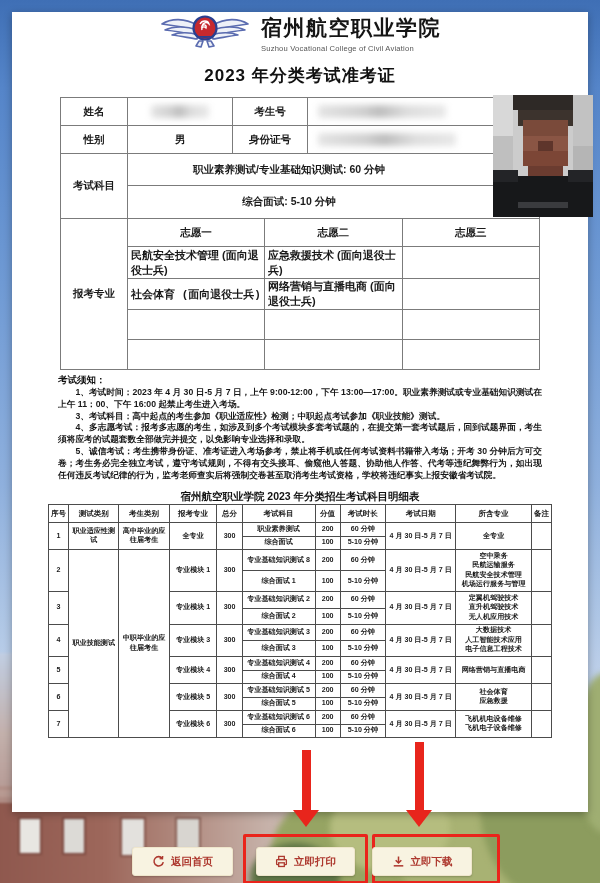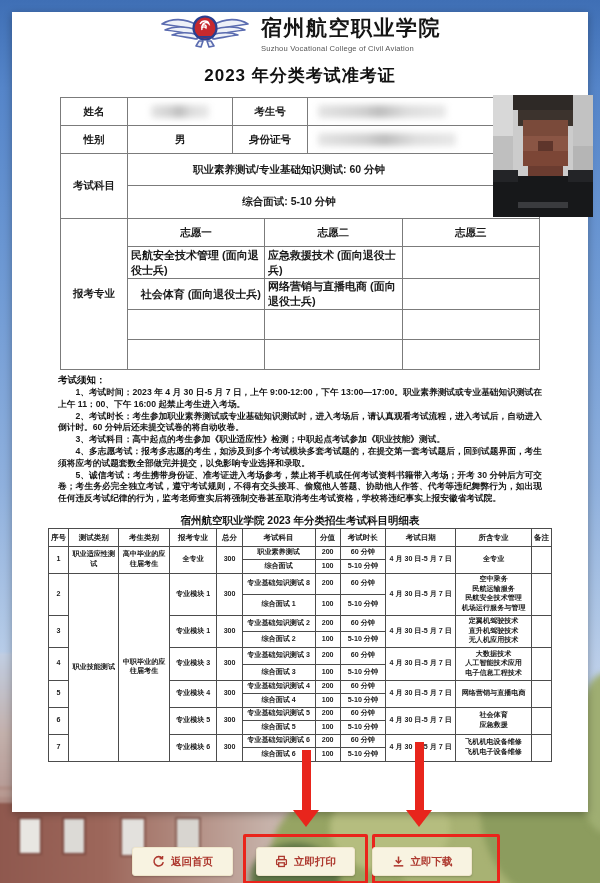--- a/index.html
+++ b/index.html
@@ -142,21 +142,21 @@
         <td class="lab">志愿一</td>
         <td class="lab">志愿二</td>
         <td class="lab">志愿三</td>
       </tr>
       <tr class="h32">
         <td style="text-align:left;">民航安全技术管理 (面向退役士兵)</td>
         <td style="text-align:left;">应急救援技术 (面向退役士兵)</td>
         <td></td>
       </tr>
       <tr class="h28">
-        <td style="text-align:right;">社会体育 (面向退役士兵)</td>
+        <td style="text-align:left;font-family:Liberation Mono, monospace;">社会体育 (面向退役士兵)</td>
         <td style="text-align:left;">网络营销与直播电商 (面向退役士兵)</td>
         <td></td>
       </tr>
       <tr class="h30">
             <td></td>
             <td></td>
             <td></td>
           </tr>
       <tr class="h30">
             <td></td>
@@ -184,21 +184,20 @@
         <rect x="0" y="7.4" width="2.5" height="1.2" fill="#232427"></rect>
         <rect x="7.5" y="7.4" width="2.5" height="1.2" fill="#232427"></rect>
         <rect x="2.5" y="10.5" width="5" height=".6" fill="#3a3b3e"></rect>
       </svg>
     </div>
   </div>
 
   <div class="notes">
     <div class="h">考试须知：</div>
     <p>1、考试时间：2023 年 4 月 30 日-5 月 7 日，上午 9:00-12:00，下午 13:00—17:00。职业素养测试或专业基础知识测试在上午 11：00、下午 16:00 起禁止考生进入考场。</p>
-    <p>2、考试时长：考生参加职业素养测试或专业基础知识测试时，进入考场后，请认真观看考试流程，进入考试后，自动进入倒计时。60 分钟后还未提交试卷的将自动收卷。</p>
     <p>3、考试科目：高中起点的考生参加《职业适应性》检测；中职起点考试参加《职业技能》测试。</p>
     <p>4、多志愿考试：报考多志愿的考生，如涉及到多个考试模块多套考试题的，在提交第一套考试题后，回到试题界面，考生须将应考的试题套数全部做完并提交，以免影响专业选择和录取。</p>
     <p>5、诚信考试：考生携带身份证、准考证进入考场参考，禁止将手机或任何考试资料书籍带入考场；开考 30 分钟后方可交卷；考生务必完全独立考试，遵守考试规则，不得有交头接耳、偷窥他人答题、协助他人作答、代考等违纪舞弊行为，如出现任何违反考试纪律的行为，监考老师查实后将强制交卷甚至取消考生考试资格，学校将违纪事实上报安徽省考试院。</p>
   </div>
 
   <div class="detail-title">宿州航空职业学院 2023 年分类招生考试科目明细表</div>
 
   <table class="detail">
     <colgroup>
       <col style="width:4%">

